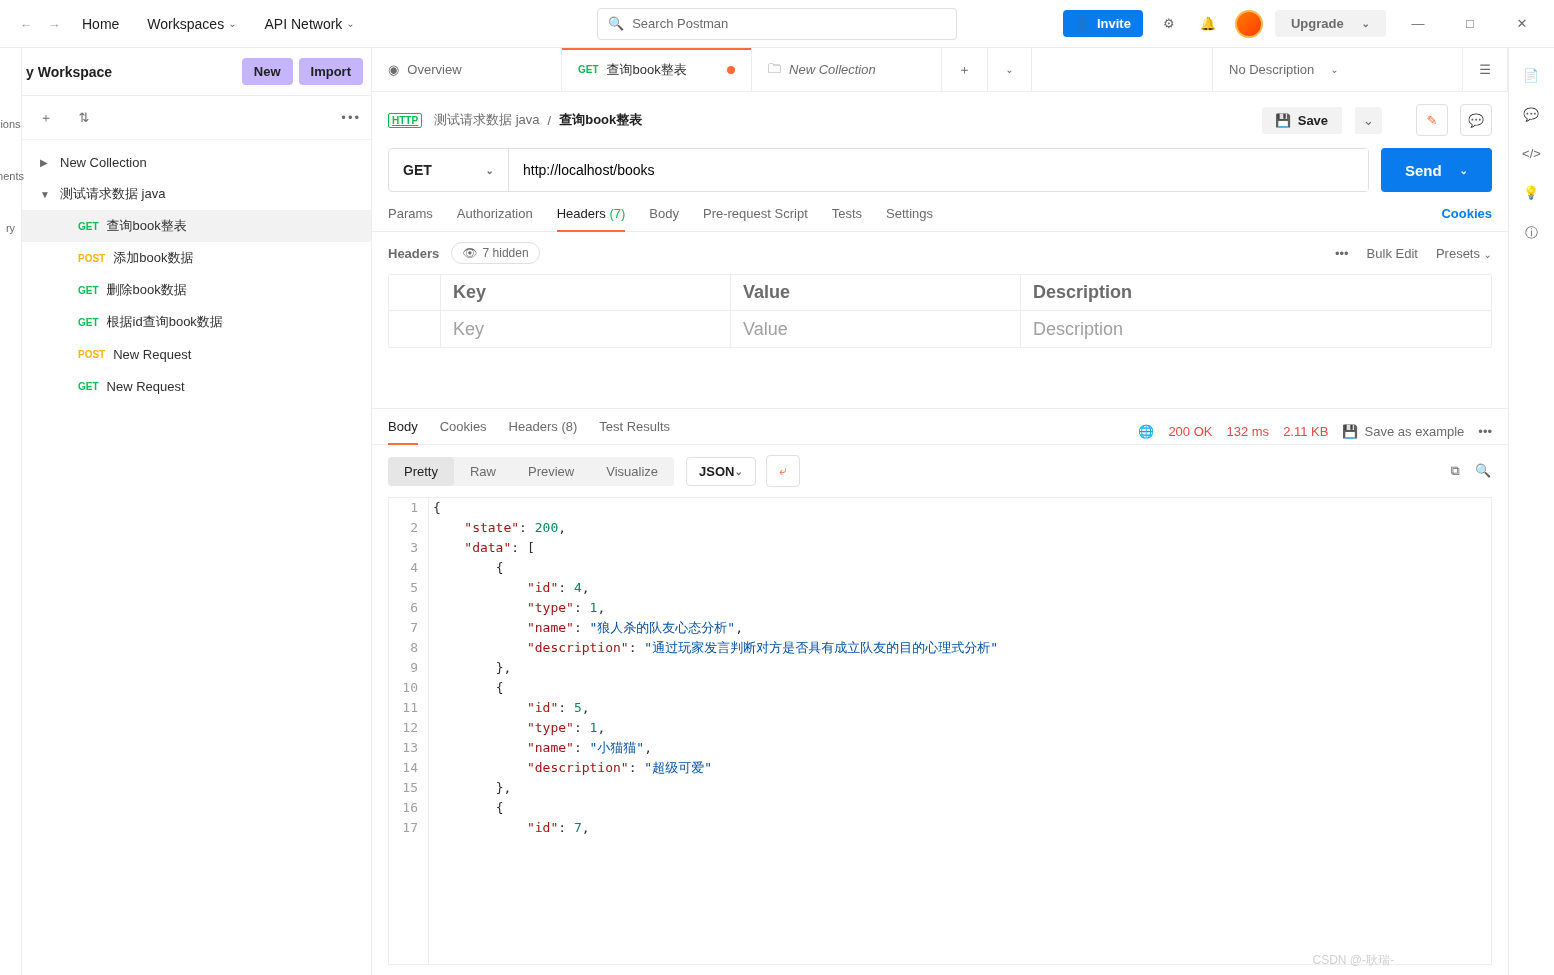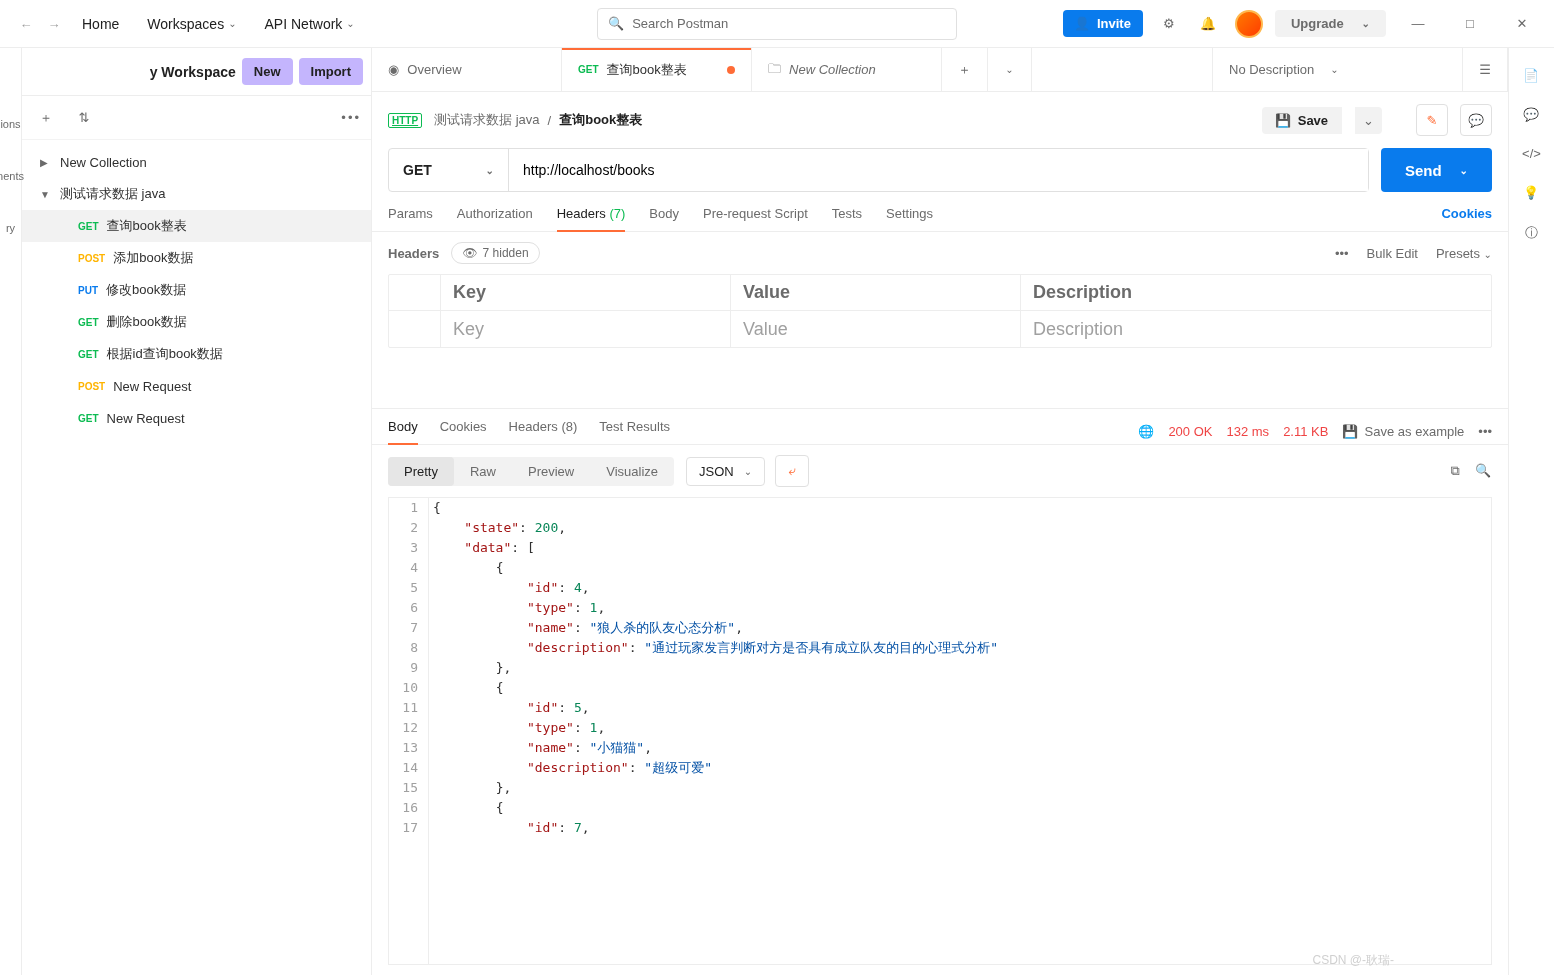--- a/index.html
+++ b/index.html
@@ -19,21 +19,21 @@
 .win-btn { width: 40px; height: 40px; display: flex; align-items: center; justify-content: center; color: #6b6b6b; cursor: pointer; }
 
 
 .main-row { flex: 1; display: flex; overflow: hidden; }
 
 
 .left-rail { width: 22px; border-right: 1px solid #ededed; padding-top: 70px; display: flex; flex-direction: column; align-items: center; gap: 40px; font-size: 11px; color: #6b6b6b; }
 .left-rail span { writing-mode: horizontal-tb; }
 
 .sidebar { width: 350px; border-right: 1px solid #ededed; display: flex; flex-direction: column; }
-.sidebar-head { height: 48px; display: flex; align-items: center; padding: 0 8px 0 0; border-bottom: 1px solid #ededed; text-align: right; }
+.sidebar-head { height: 48px; display: flex; align-items: center; padding: 0 8px 0 0; border-bottom: 1px solid #ededed; }
 .ws-title { flex: 1; font-size: 14px; font-weight: 600; padding-left: 4px; }
 .pill-btn { background: #c4b5fd; padding: 6px 12px; border-radius: 4px; font-size: 13px; font-weight: 600; cursor: pointer; margin-left: 6px; }
 .sidebar-toolbar { height: 44px; display: flex; align-items: center; padding: 0 10px; gap: 10px; border-bottom: 1px solid #f3f3f3; }
 .filter-icon { color: #6b6b6b; }
 .more-dots { margin-left: auto; color: #6b6b6b; letter-spacing: 2px; }
 
 .tree { padding: 6px 0; overflow: auto; }
 .tree-row { display: flex; align-items: center; height: 32px; padding: 0 8px 0 18px; gap: 8px; cursor: pointer; font-size: 13px; color: #303030; }
 .tree-row.active { background: #f2f2f2; }
 .tree-row .chev { width: 12px; color: #6b6b6b; font-size: 10px; }
@@ -110,21 +110,21 @@
 .resp-tab.active { color: #212121; }
 .resp-tab.active::after { content: ""; position: absolute; bottom: -1px; left: 0; right: 0; height: 2px; background: #ff6c37; }
 .resp-status { margin-left: auto; display: flex; align-items: center; gap: 14px; }
 .resp-status .ok { color: #ef4444; }
 .save-example { display: flex; align-items: center; gap: 6px; color: #6b6b6b; cursor: pointer; }
 
 .resp-toolbar { display: flex; align-items: center; padding: 10px 16px; gap: 0; }
 .view-toggle { display: flex; background: #f2f2f2; border-radius: 4px; }
 .view-opt { padding: 7px 16px; font-size: 13px; color: #6b6b6b; cursor: pointer; border-radius: 4px; }
 .view-opt.active { background: #e6e6e6; color: #212121; }
-.format-select { margin-left: 12px; border: 1px solid #e0e0e0; border-radius: 4px; padding: 6px 12px; display: flex; align-items: center; gap: 10px; font-size: 13px; font-weight: 400; cursor: pointer; }
+.format-select { margin-left: 12px; border: 1px solid #e0e0e0; border-radius: 4px; padding: 6px 12px; display: flex; align-items: center; font-size: 13px; font-weight: 700; cursor: pointer; }
 .wrap-btn { margin-left: 10px; border: 1px solid #e0e0e0; border-radius: 4px; width: 34px; height: 32px; display: flex; align-items: center; justify-content: center; color: #ff6c37; cursor: pointer; }
 .resp-tool-right { margin-left: auto; display: flex; gap: 16px; color: #6b6b6b; }
 
 
 .code-area { flex: 1; display: flex; overflow: auto; padding: 0 16px 10px; font-family: Menlo, Consolas, monospace; font-size: 13px; }
 .gutter { width: 40px; text-align: right; color: #a0a0a0; padding-right: 10px; user-select: none; border: 1px solid #ededed; border-right: none; }
 .gutter div { height: 20px; line-height: 20px; }
 .code { flex: 1; border: 1px solid #ededed; padding-left: 4px; }
 .code-line { height: 20px; line-height: 20px; white-space: pre; }
 .tok-key { color: #a31515; }
@@ -202,24 +202,20 @@
             <span class="chev">▼</span>
             <span>测试请求数据 java</span>
           </div>
           <div class="tree-row active ind1">
             <span class="method get">GET</span>
             <span>查询book整表</span>
           </div>
           <div class="tree-row ind1">
             <span class="method post">POST</span>
             <span>添加book数据</span>
-          </div>
-          <div class="tree-row ind1">
-            <span class="method put">PUT</span>
-            <span>修改book数据</span>
           </div>
           <div class="tree-row ind1">
             <span class="method get">GET</span>
             <span>删除book数据</span>
           </div>
           <div class="tree-row ind1">
             <span class="method get">GET</span>
             <span>根据id查询book数据</span>
           </div>
           <div class="tree-row ind1">

